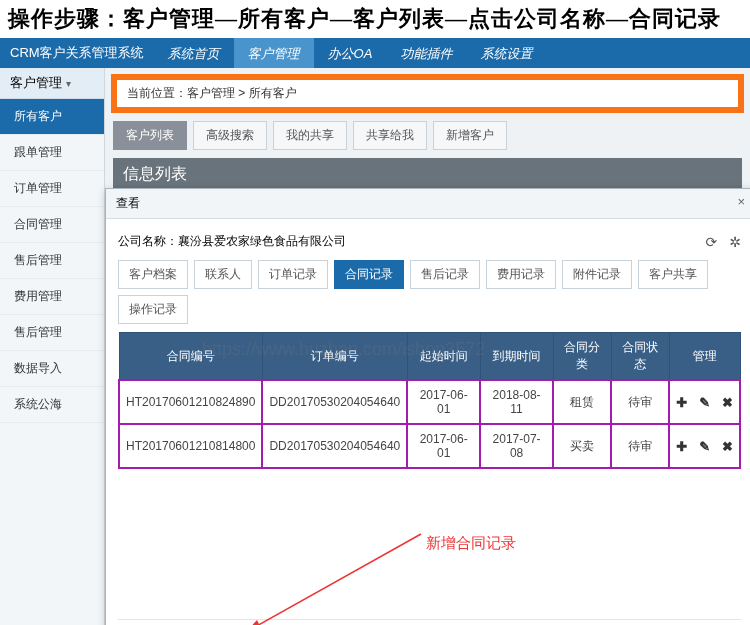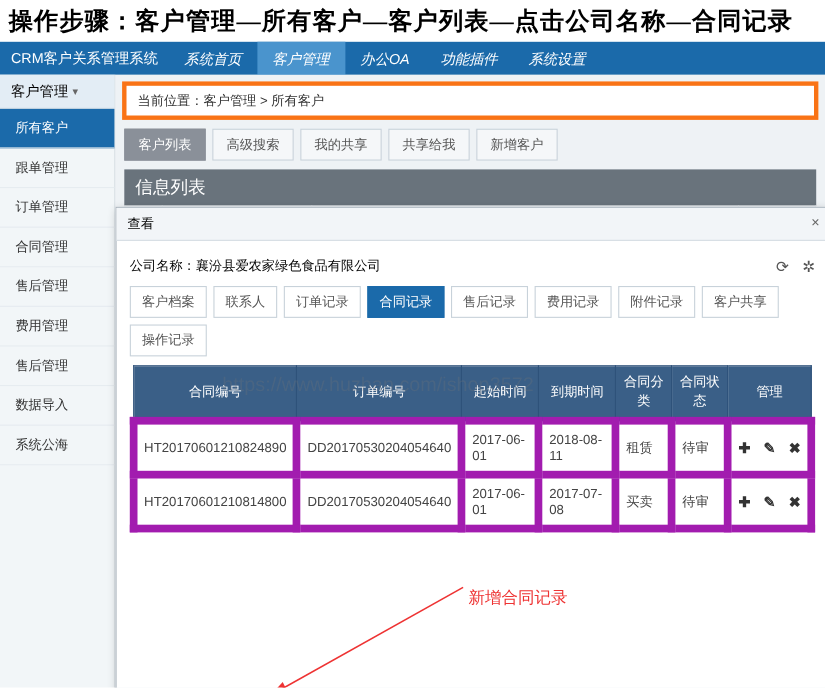--- a/index.html
+++ b/index.html
@@ -13,21 +13,21 @@
     .tab { padding: 16px 14px; display: flex; align-items: center; cursor: pointer; font-size: 13px; font-style: italic; }
     .tab.active { background: #4a94cd; }
 
     .main { display: flex; height: 560px; }
     .sidebar { width: 105px; background: #f2f6f8; border-right: 1px solid #d0d8de; }
     .side-head { background: #e3edf5; padding: 6px 10px; font-size: 13px; border-bottom: 1px solid #cfdbe6; display: flex; align-items: center; gap: 4px; }
     .side-item { padding: 9px 14px; font-size: 12px; color: #333; cursor: pointer; border-bottom: 1px solid #e6ecf0; }
     .side-item.active { background: #1b6aaa; color: #fff; }
 
     .content { flex: 1; background: #eef2f5; position: relative; }
-    .breadcrumb { background: #fff; border: 4px solid #f97316; margin: 6px 6px 0; padding: 5px 10px; font-size: 12px; color: #333; }
+    .breadcrumb { background: #fff; border: 6px solid #f97316; margin: 6px 6px 0; padding: 5px 10px; font-size: 12px; color: #333; }
     .sub-tabs { display: flex; gap: 6px; margin: 8px 8px 0; }
     .sbtn { padding: 5px 12px; background: #f5f7f9; border: 1px solid #c8d2da; color: #555; font-size: 12px; cursor: pointer; }
     .sbtn.active { background: #8a9099; color: #fff; border-color: #8a9099; }
 
     .panel { margin: 8px; }
     .panel-head { background: #69737c; color: #fff; padding: 6px 10px; font-size: 16px; }
     .tbl { width: 100%; border-collapse: collapse; background: #fff; }
     .tbl th, .tbl td { border: 1px solid #e0e6eb; padding: 6px 8px; font-size: 12px; text-align: left; color: #444; }
     .tbl th { background: #f5f8fa; font-weight: normal; color: #666; }
 
@@ -39,21 +39,21 @@
     .bold { font-weight: normal; }
     .righticons { display: flex; gap: 12px; color: #555; }
     .righticons span { cursor: pointer; font-size: 14px; }
 
     .rec-tabs { display: flex; gap: 6px; margin-bottom: 8px; flex-wrap: wrap; align-items: center; }
     .rbtn { padding: 5px 10px; border: 1px solid #c8d2da; background: #fff; font-size: 12px; color: #555; cursor: pointer; }
     .rbtn.active { background: #1b6aaa; color: #fff; border-color: #1b6aaa; }
 
     .rec-table { width: 100%; border-collapse: collapse; }
     .rec-table thead th { background: #3a5f87; color: #fff; padding: 6px 6px; font-size: 12px; font-weight: normal; text-align: center; border: 1px solid #2e527a; }
-    .rec-table td { border: 7px solid #a21caf; padding: 7px 6px; font-size: 12px; color: #444; }
+    .rec-table td { border: 2px solid #a21caf; padding: 7px 6px; font-size: 12px; text-align: center; color: #444; }
     .ops { display: flex; gap: 12px; justify-content: center; color: #333; }
     .ops span { cursor: pointer; font-weight: bold; font-size: 13px; }
 
     .watermark { position: absolute; color: rgba(120,120,120,.25); font-size: 18px; pointer-events: none; }
     .note { position: absolute; left: 320px; top: 345px; color: #e33; font-size: 15px; font-family: SimSun; }
     .arrow-svg { position: absolute; left: 125px; top: 335px; pointer-events: none; }
 
     .footer-btns { display: flex; gap: 10px; padding: 10px 12px; border-top: 1px solid #e0e6eb; margin-top: 150px; }
     .chev { font-size: 10px; color: #666; }
     .chk { display:inline-block; width:13px; height:13px; border:1px solid #aaa; background:#fff; vertical-align:middle; }

